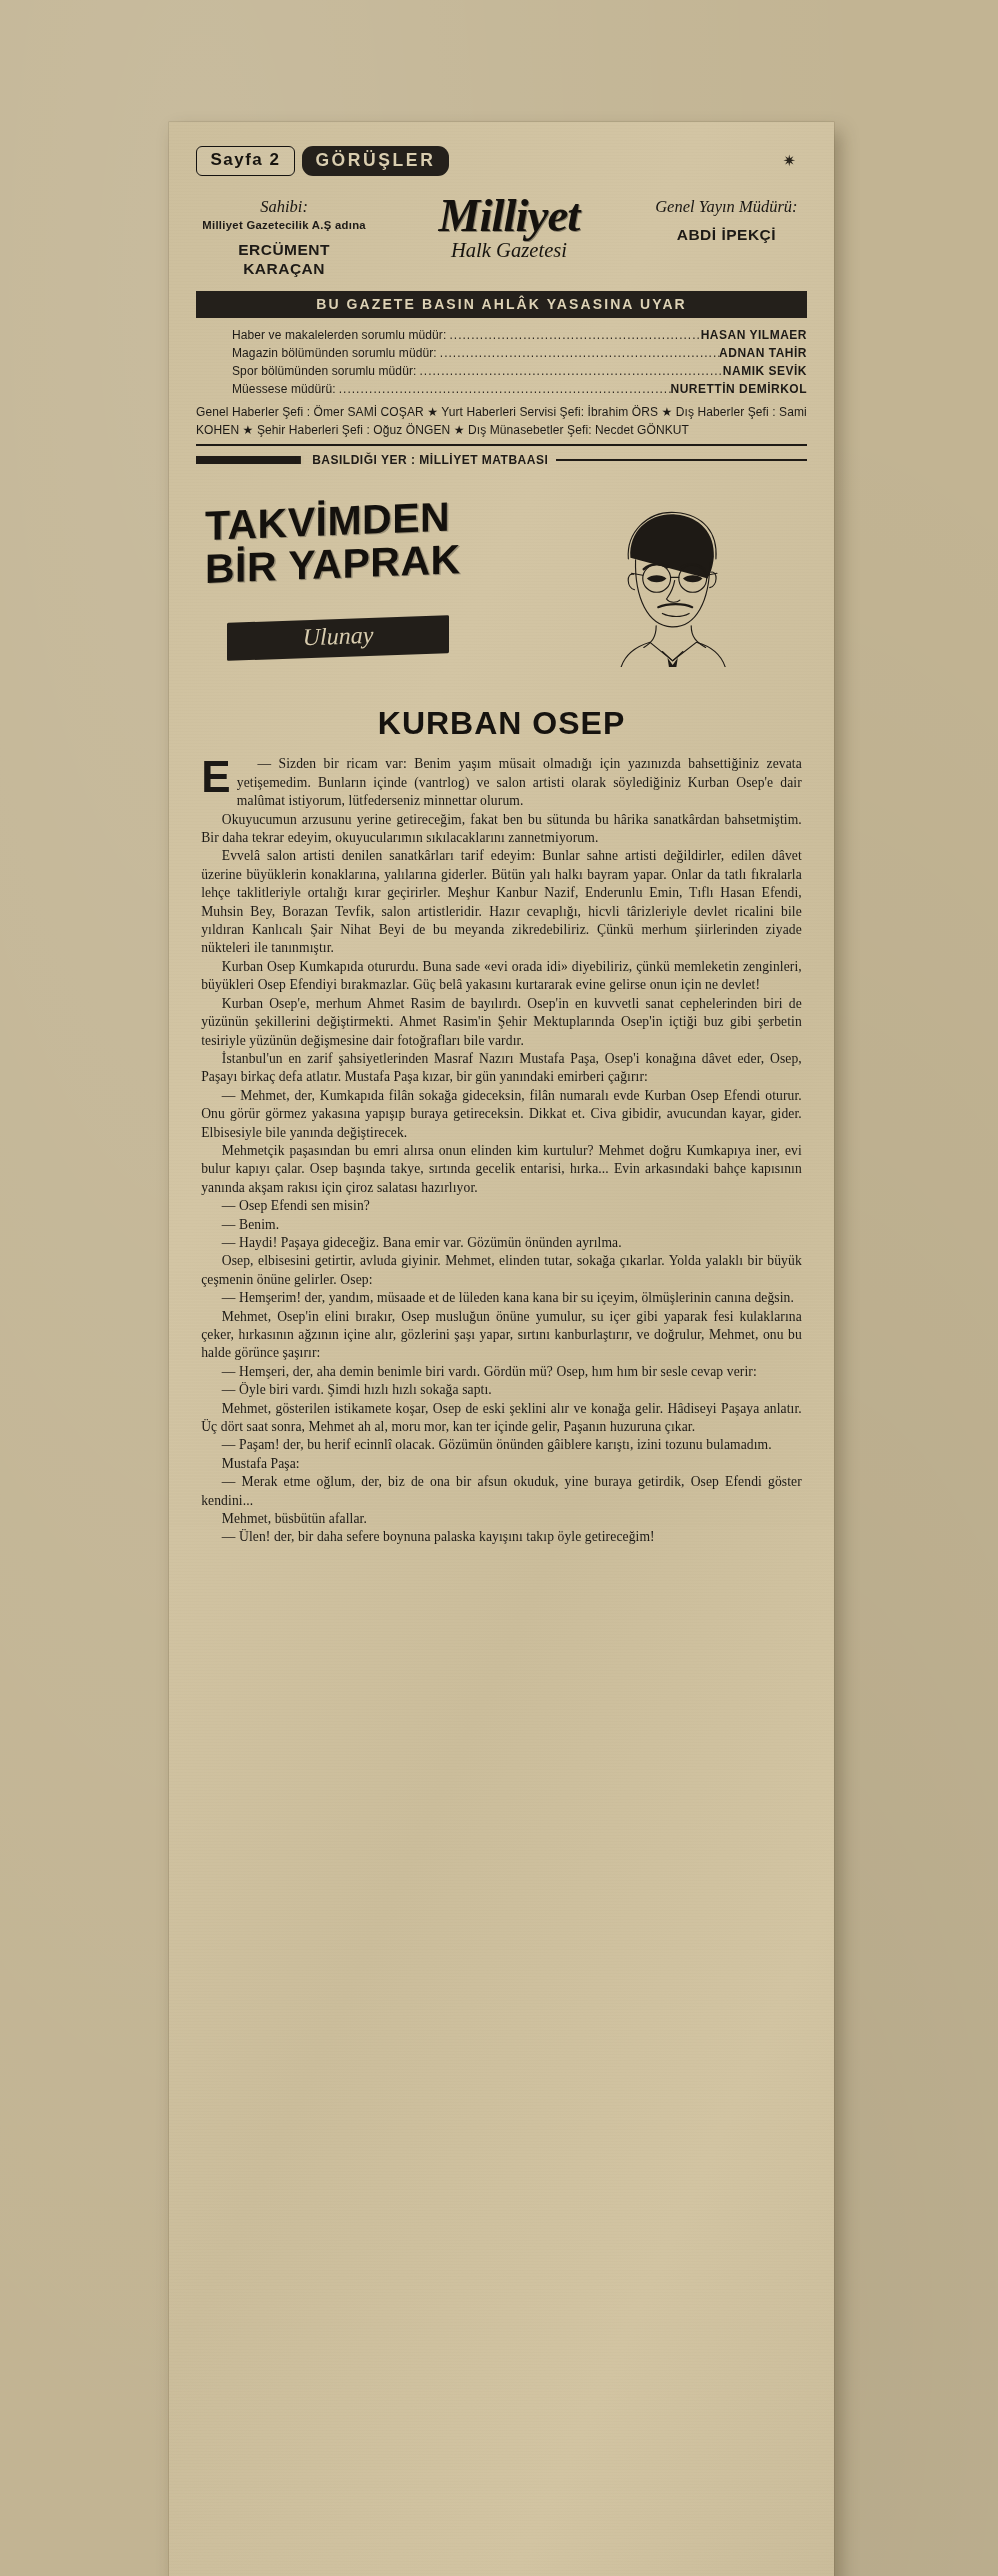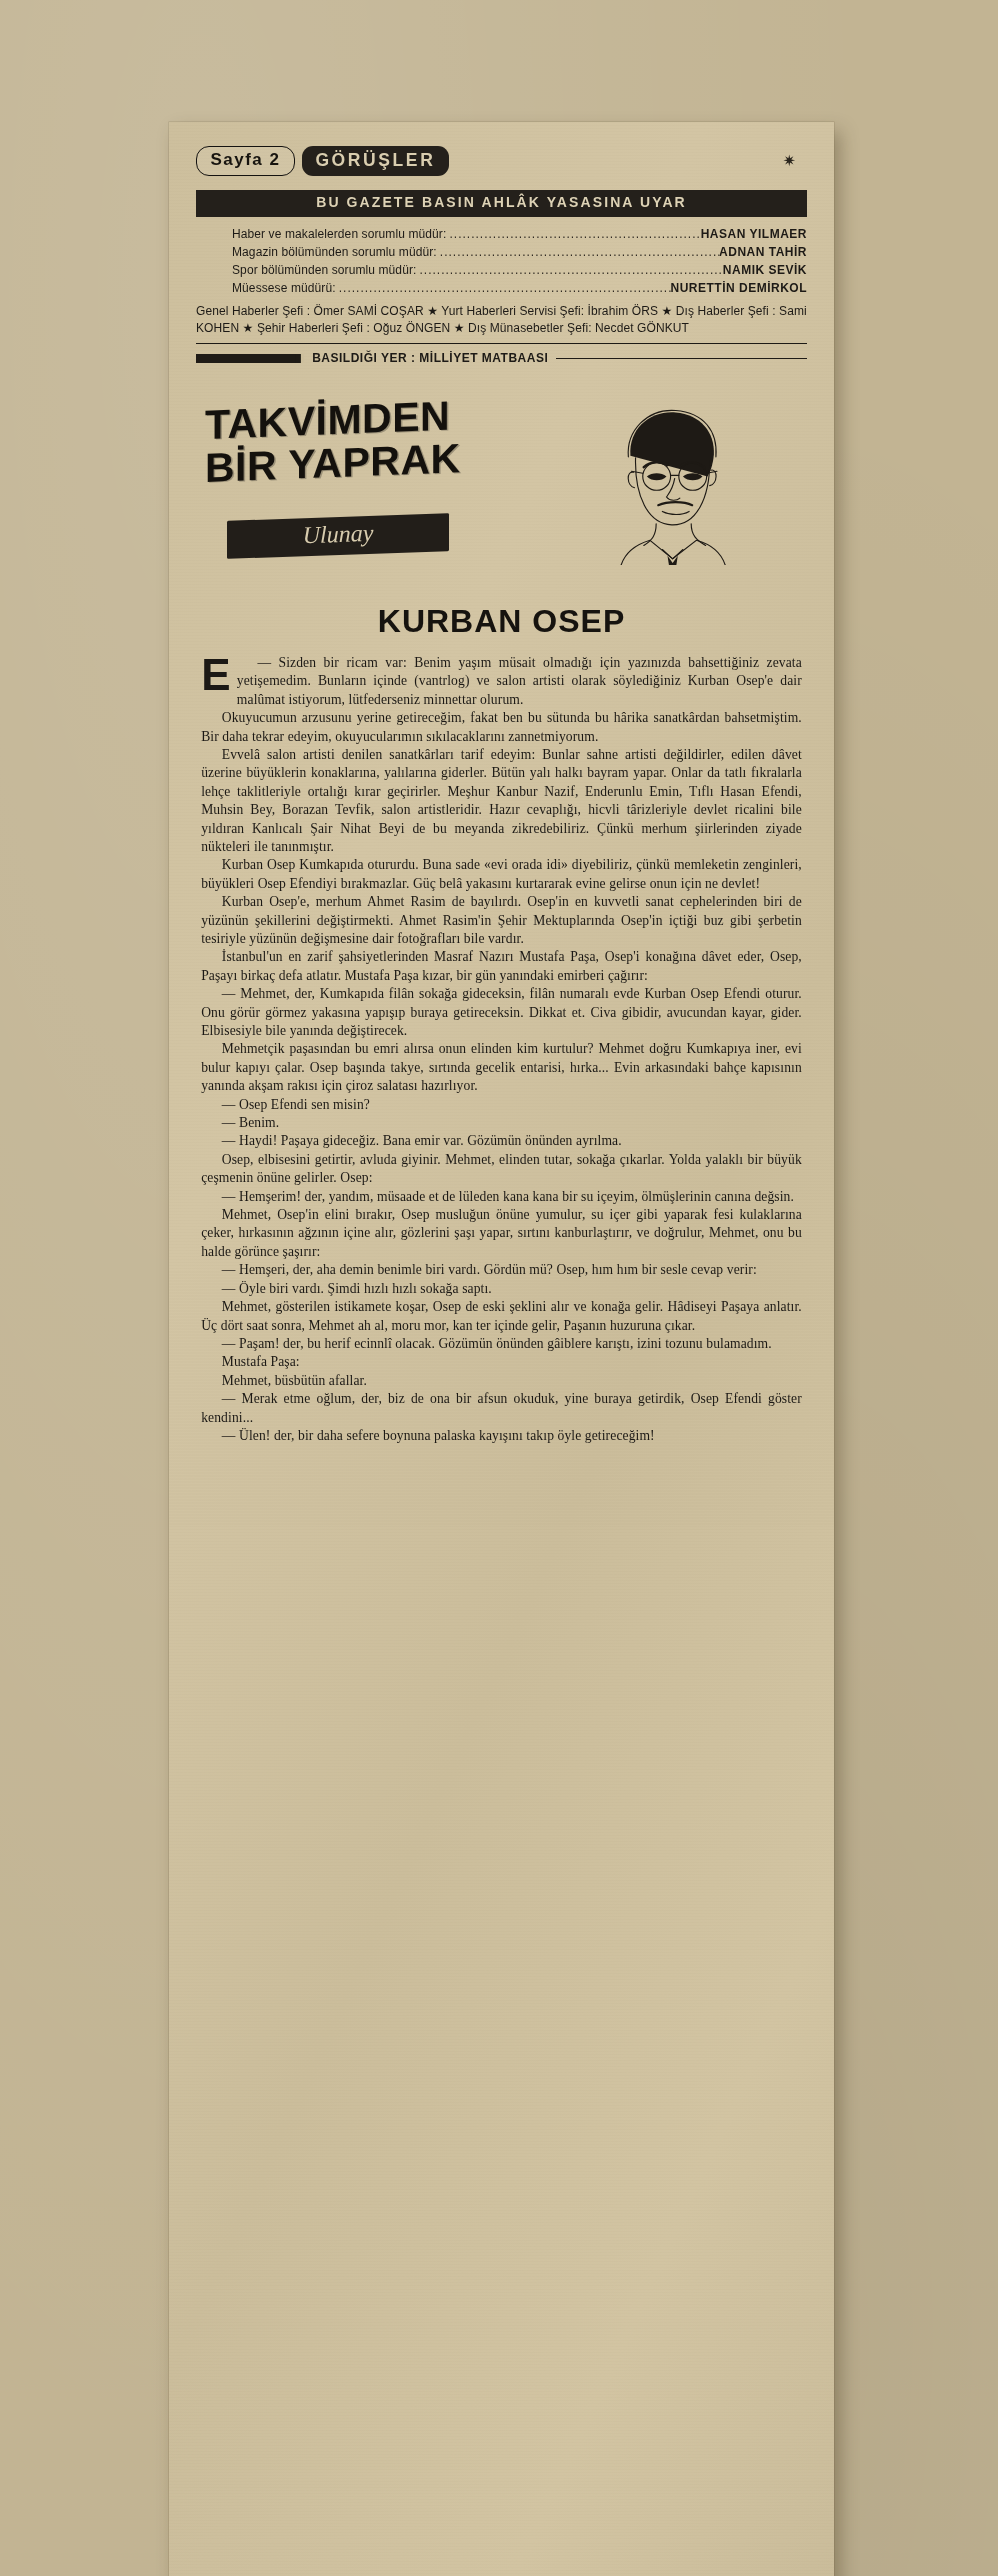--- a/index.html
+++ b/index.html
@@ -38,21 +38,21 @@
 
   
   .topbar{
     display:flex;
     align-items:center;
     gap:7.2px;
     margin-top:8.2px;
   }
   .page-num{
     border:1.5px solid #141210;
-    border-radius:13px;
+    border-radius:6px;
     padding:3.1px 13.4px 4.6px;
     font-family:"Liberation Sans", sans-serif;
     font-weight:bold;
     font-size:17px;
     letter-spacing:1.5px;
     color:#17140f;
     background:rgba(255,255,255,0.07);
   }
   .section-tag{
     background:#24201b;
@@ -248,20 +248,35 @@
 <div class="page">
  <div class="clip">
   <div class="inner">
 
     <div class="topbar">
       <div class="page-num">Sayfa 2</div>
       <div class="section-tag">GÖRÜŞLER</div>
       <div class="star">✷</div>
     </div>
 
+    <div class="flag">
+      <div class="flag-left">
+        <div class="lbl-italic">Sahibi:</div>
+        <div class="lbl-small">Milliyet Gazetecilik A.Ş adına</div>
+        <div class="lbl-name">ERCÜMENT KARAÇAN</div>
+      </div>
+      <div class="flag-mid">
+        <div class="logo">Milliyet</div>
+        <div class="logo-sub">Halk Gazetesi</div>
+      </div>
+      <div class="flag-right">
+        <div class="lbl-italic">Genel Yayın Müdürü:</div>
+        <div class="lbl-name">ABDİ İPEKÇİ</div>
+      </div>
+    </div>
 
     <div class="banner">BU GAZETE BASIN AHLÂK YASASINA UYAR</div>
 
     <div class="credits">
       <div class="cred-row">
         <span class="a">Haber ve makalelerden sorumlu müdür:</span>
         <span class="dots">..................................................................................</span>
         <span class="b">HASAN YILMAER</span>
       </div>
       <div class="cred-row">
@@ -353,22 +368,22 @@
       <p class="ind">— Benim.</p>
       <p class="ind">— Haydi! Paşaya gideceğiz. Bana emir var. Gözümün önünden ayrılma.</p>
       <p class="ind">Osep, elbisesini getirtir, avluda giyinir.  Mehmet, elinden tutar, sokağa çıkarlar. Yolda yalaklı bir büyük çeşmenin önüne gelirler. Osep:</p>
       <p class="ind">— Hemşerim! der, yandım,  müsaade et de lüleden kana kana bir su içeyim, ölmüşlerinin canına değsin.</p>
       <p class="ind">Mehmet, Osep'in elini bırakır, Osep musluğun önüne yumulur, su içer gibi yaparak fesi kulaklarına çeker, hırkasının ağzının içine alır, gözlerini şaşı yapar, sırtını  kanburlaştırır, ve doğrulur, Mehmet, onu bu halde görünce şaşırır:</p>
       <p class="ind">— Hemşeri, der, aha demin benimle biri vardı. Gördün mü? Osep, hım hım bir sesle cevap verir:</p>
       <p class="ind">— Öyle biri vardı. Şimdi hızlı hızlı sokağa saptı.</p>
       <p class="ind">Mehmet, gösterilen istikamete koşar, Osep de eski şeklini alır ve konağa gelir. Hâdiseyi Paşaya anlatır. Üç dört saat sonra, Mehmet ah al, moru mor, kan ter içinde gelir, Paşanın huzuruna çıkar.</p>
       <p class="ind">— Paşam! der, bu herif ecinnlî olacak. Gözümün önünden gâiblere karıştı, izini tozunu bulamadım.</p>
       <p class="ind">Mustafa Paşa:</p>
+      <p class="ind">— Merak etme oğlum, der, biz de ona bir afsun okuduk, yine buraya getirdik, Osep Efendi göster kendini...</p>
       <p class="ind">Mehmet, büsbütün afallar.</p>
-      <p class="ind">— Merak etme oğlum, der, biz de ona bir afsun okuduk, yine buraya getirdik, Osep Efendi göster kendini...</p>
       <p class="ind">— Ülen! der, bir daha sefere boynuna palaska kayışını takıp öyle getireceğim!</p>
     </div>
 
   </div>
 
  </div>
 </div>
 
 
 </body></html>

